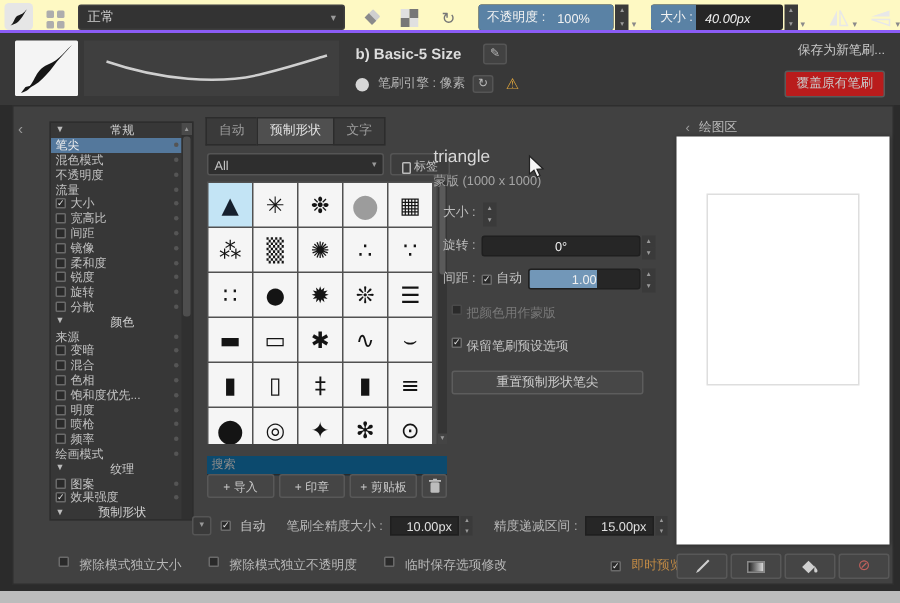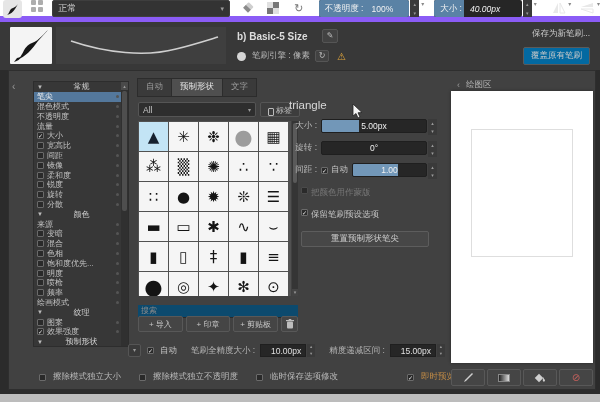--- a/index.html
+++ b/index.html
@@ -2,22 +2,22 @@
 <html><head>
 <meta charset="utf-8">
 <style>
   * { margin:0; padding:0; box-sizing:border-box; }
   html,body { background:#1e1e1e; }
   body { font-family:"Liberation Sans","DejaVu Sans",sans-serif; }
   .win { position:relative; width:600px; height:402px; background:#2b2b2b; overflow:hidden;
          font-family:"Liberation Sans","DejaVu Sans",sans-serif; color:#c8c8c8; }
 
   
-  .topbar { position:absolute; left:0; top:0; width:600px; height:22px; background:#ffffff;
-            border-bottom:6px solid #8b5cf6; display:flex; align-items:flex-start; }
+  .topbar { position:absolute; left:0; top:0; width:600px; height:22px; background:#fef9c3;
+            border-bottom:2px solid #8b5cf6; display:flex; align-items:flex-end; }
   .appbtn { width:19px; height:18px; margin-left:3px; background:#e6e6e6; border-radius:3px;
             display:flex; align-items:center; justify-content:center; }
   .gridicon { width:13px; height:13px; margin-left:9px; display:grid; grid-template-columns:5px 5px;
               grid-template-rows:5px 5px; gap:2px; }
   .gridicon i { background:#adadad; border-radius:1px; }
   .blendbox { width:182px; height:17px; margin-left:9px; background:#333333; border:1px solid #3e3e3e;
               border-radius:2px; display:flex; align-items:center; font-size:9px; color:#cfcfcf;
               padding:0 5px; }
   .blendbox .arrow { margin-left:auto; font-size:7px; color:#9a9a9a; }
   .tbicon { margin-left:10px; display:flex; align-items:center; justify-content:center; width:16px; height:16px; }
@@ -36,21 +36,21 @@
   .strokebox { position:absolute; left:56px; top:5px; width:170px; height:37px; background:#3f3f3f; }
   .pname { position:absolute; left:237px; top:9px; font-size:10px; font-weight:bold; color:#dddddd; }
   .editicon { position:absolute; left:322px; top:7px; width:16px; height:14px; background:#424242;
               border:1px solid #555; border-radius:2px; font-size:8px; color:#bbb; text-align:center; line-height:12px;}
   .enginerow { position:absolute; left:237px; top:28px; display:flex; align-items:center; font-size:8.5px; color:#b5b5b5; }
   .enginerow .dot { width:9px; height:9px; border-radius:50%; background:#d6d6d6; margin-right:6px; }
   .enginerow .reload { width:14px; height:12px; border:1px solid #555; border-radius:2px; margin-left:5px;
                        font-size:8px; color:#bbb; text-align:center; line-height:10px; background:#424242;}
   .enginerow .warn { color:#d9a13c; font-size:10px; margin-left:8px; }
   .savebtn { position:absolute; right:10px; top:6px; font-size:8.5px; color:#c9c9c9; }
-  .overwritebtn { position:absolute; right:10px; top:25px; font-size:8.5px; color:#c9c9c9; background:#0369a1;
+  .overwritebtn { position:absolute; right:10px; top:25px; font-size:8.5px; color:#c9c9c9; background:#b91c1c;
                   border:1px solid #5a5a5a; border-radius:2px; padding:2px 7px; }
 
   
   .dialog { position:absolute; left:8px; top:70px; width:588px; height:320px; background:#414141;
             border:1px solid #2e2e2e; }
   .collapse-left { position:absolute; left:3px; top:10px; font-size:10px; color:#9a9a9a; }
 
   
   .sidebar { position:absolute; left:24px; top:10px; width:96px; height:266px; background:#373737;
              border:1px solid #2d2d2d; overflow:hidden; }
@@ -128,21 +128,21 @@
   .precval { width:46px; height:13px; background:#262626; border:1px solid #1f1f1f; font-size:8.5px; color:#e0e0e0;
              display:flex; align-items:center; justify-content:flex-end; padding-right:4px; }
   .prec-spin { display:flex; flex-direction:column; width:8px; height:13px; margin-left:1px;}
   .prec-spin b { flex:1; font-size:4.5px; line-height:6px; color:#9a9a9a; background:#3a3a3a; text-align:center; font-weight:normal;}
   .preclabel { margin-left:14px; }
   .precision-txt { margin-left:12px; color:#c0c0c0; }
 
   
   .footrow { position:absolute; left:30px; top:300px; width:420px; display:flex; align-items:center;
              font-size:8.5px; color:#b8b8b8; }
-  .footitem { display:flex; align-items:center; margin-right:18px; }
+  .footitem { display:flex; margin-right:18px; }
   .instant { position:absolute; left:368px; display:flex; align-items:center; color:#c08a45; }
 
   
   .scratch { position:absolute; left:440px; top:0px; width:148px; height:320px; }
   .scratchhdr { position:absolute; left:8px; top:8px; font-size:8.5px; color:#b8b8b8; display:flex; gap:6px; align-items:center;}
   .scratchhdr .back { color:#9a9a9a; font-size:9px; }
   .canvas { position:absolute; left:2px; top:20px; width:142px; height:272px; background:#ffffff; box-shadow:0 0 3px rgba(0,0,0,.4);}
   .innerrect { position:absolute; left:20px; top:38px; width:102px; height:128px; border:1px solid #dedede; background:#fff; }
   .scratchbtns { position:absolute; left:2px; top:298px; width:142px; display:flex; gap:2px; }
   .spbtn { flex:1; height:17px; background:#454545; border:1px solid #585858; border-radius:2px;
@@ -457,27 +457,24 @@
           <svg width="8" height="10" viewBox="0 0 8 10">
             <rect x="1" y="2.5" width="6" height="7" rx="1" fill="#bdbdbd"></rect>
             <rect x="0" y="1" width="8" height="1.2" fill="#bdbdbd"></rect>
             <rect x="2.7" y="0" width="2.6" height="1" fill="#bdbdbd"></rect>
           </svg>
         </div>
       </div>
 
     <div class="settings">
       <div class="tipname">triangle</div>
+      <div class="maskinfo">蒙版 (1000 x 1000)</div>
 
       <div class="setrow">
         <span class="setlabel">大小 :</span>
-        <div class="sslider">
-          <div class="fill" id="sizefill" style="width: 36%;"></div>
-          <span>5.00px</span>
-        </div>
         <div class="spincol" style="height:14px;">
             <b>▴</b>
             <b>▾</b>
           </div>
       </div>
 
       <div class="setrow">
         <span class="setlabel">旋转 :</span>
         <div class="sslider">
           <span>0°</span>

